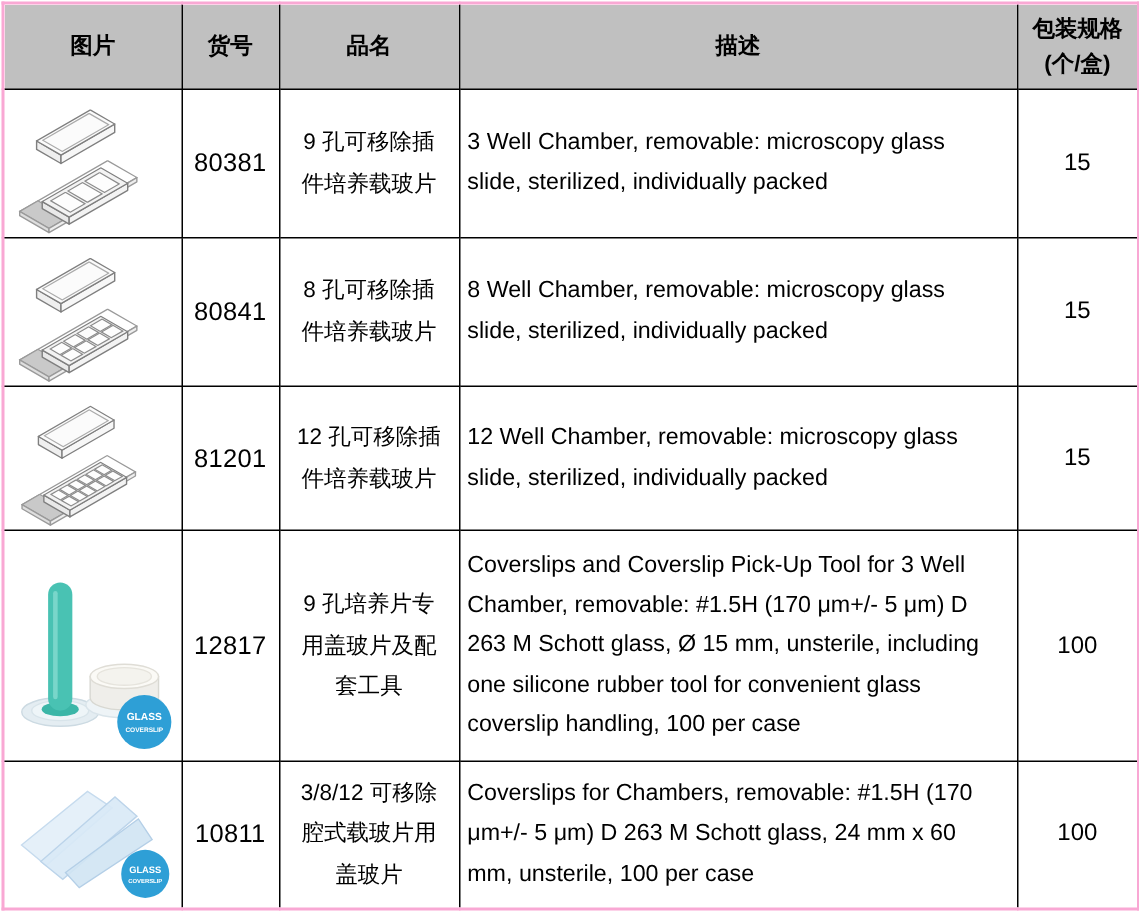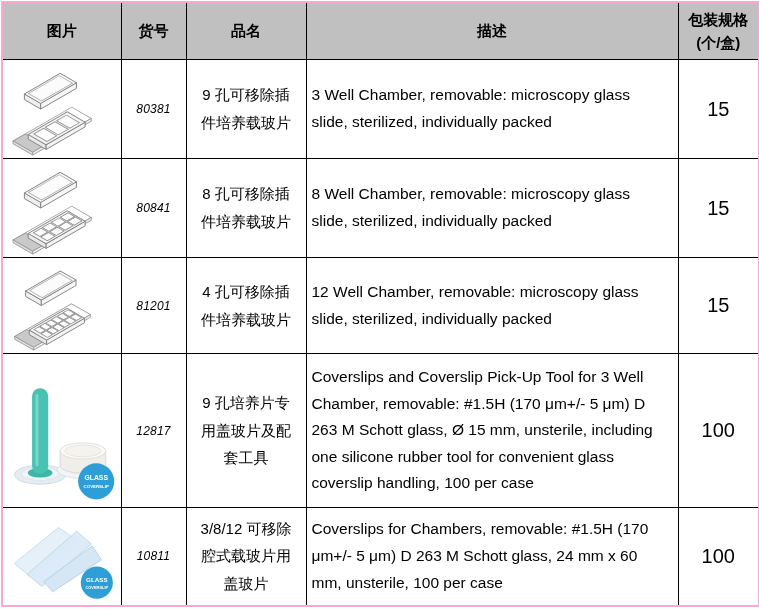--- a/index.html
+++ b/index.html
@@ -44,39 +44,38 @@
   .h-r2 { height: 98px; }
   .h-r3 { height: 95px; }
   .h-r4 { height: 154px; }
   .h-r5 { height: 98px; }
 
   td.cell-image { text-align: center; padding: 2px; }
   td.cell-image svg { display: inline-block; vertical-align: middle; }
 
   td.cell-sku {
     text-align: center;
-    font-size: 12px;
+    font-size: 17px;
     letter-spacing: 0.2px;
-    font-style: italic;
   }
   td.cell-name {
     text-align: center;
     font-size: 15px;
     line-height: 1.85;
     padding: 2px 9px;
   }
   td.cell-desc {
     text-align: left;
     font-size: 15.5px;
     line-height: 1.72;
     padding: 4px 10px 4px 5px;
   }
   td.cell-pack {
     text-align: center;
-    font-size: 20px;
+    font-size: 16px;
   }
 
   .line-art { stroke-linejoin: round; }
 </style>
 </head>
 <body>
 
 <table class="catalog-table">
   <colgroup>
     <col class="col-image">
@@ -218,21 +217,21 @@
                   <rect x="18.3" y="11.5" width="6.4" height="8"></rect>
                   <rect x="25.7" y="11.5" width="6.4" height="8"></rect>
                   <rect x="33.1" y="11.5" width="6.4" height="8"></rect>
                   <rect x="40.5" y="11.5" width="6.4" height="8"></rect>
               </g>
             </g>
           </g>
         </svg>
       </td>
       <td class="cell-sku">81201</td>
-      <td class="cell-name">4 孔可移除插件培养载玻片</td>
+      <td class="cell-name">12 孔可移除插件培养载玻片</td>
       <td class="cell-desc">12 Well Chamber, removable: microscopy glass slide, sterilized, individually packed</td>
       <td class="cell-pack">15</td>
     </tr>
 
     <tr class="h-r4">
       <td class="cell-image">
         <svg width="114" height="148" viewBox="0 0 120 150">
           <g>
             <ellipse cx="37" cy="121" rx="27" ry="10" fill="#e4edf2" stroke="#ccdae2"></ellipse>
             <ellipse cx="37" cy="120" rx="20" ry="7" fill="#eef5f8" stroke="#d8e4ea"></ellipse>

